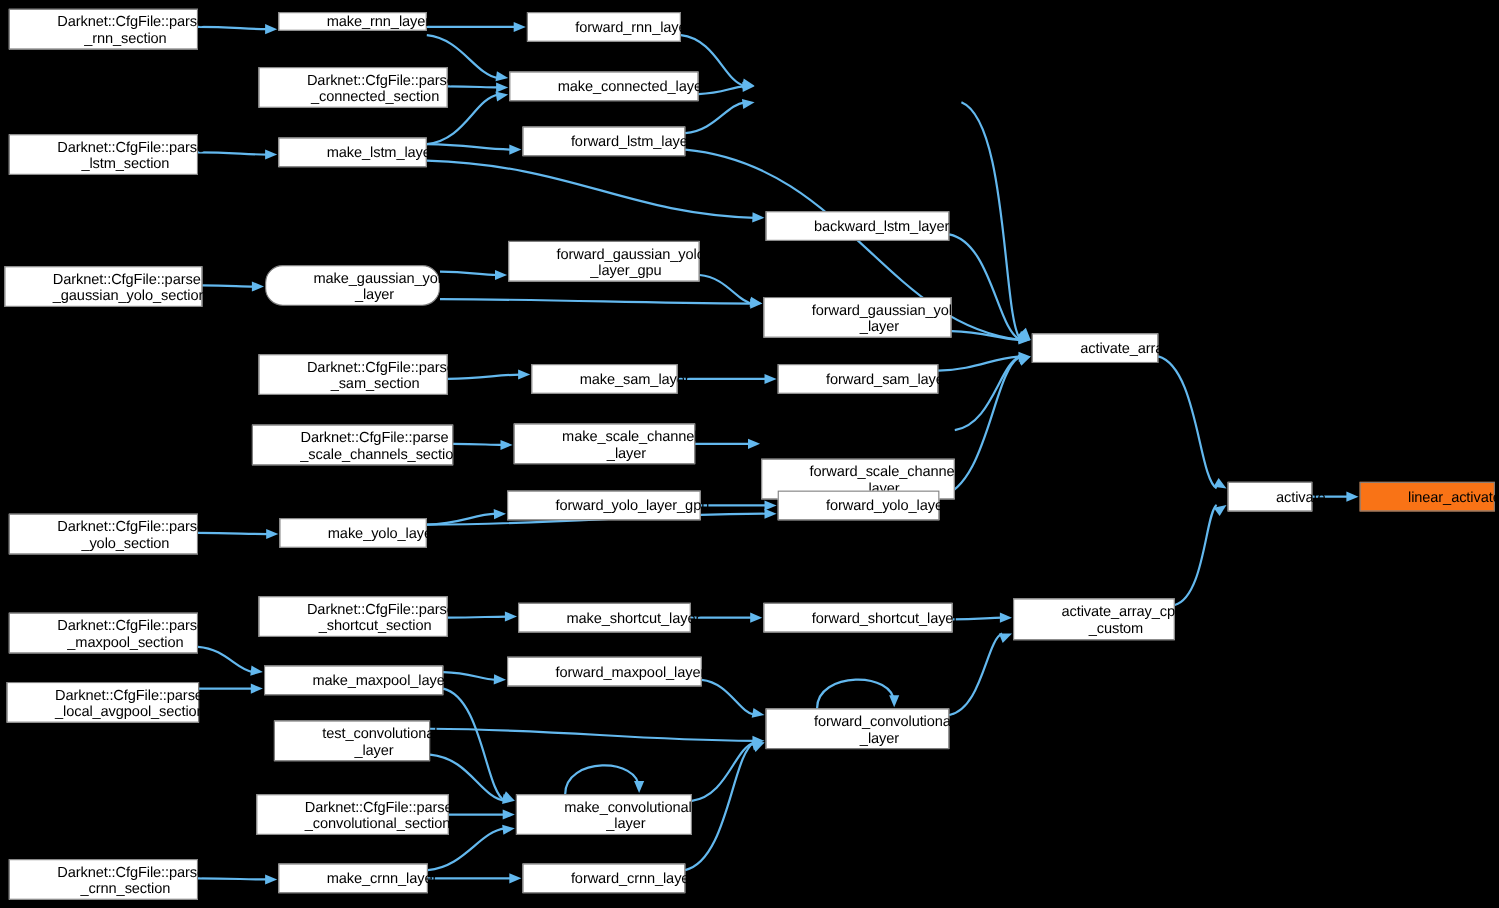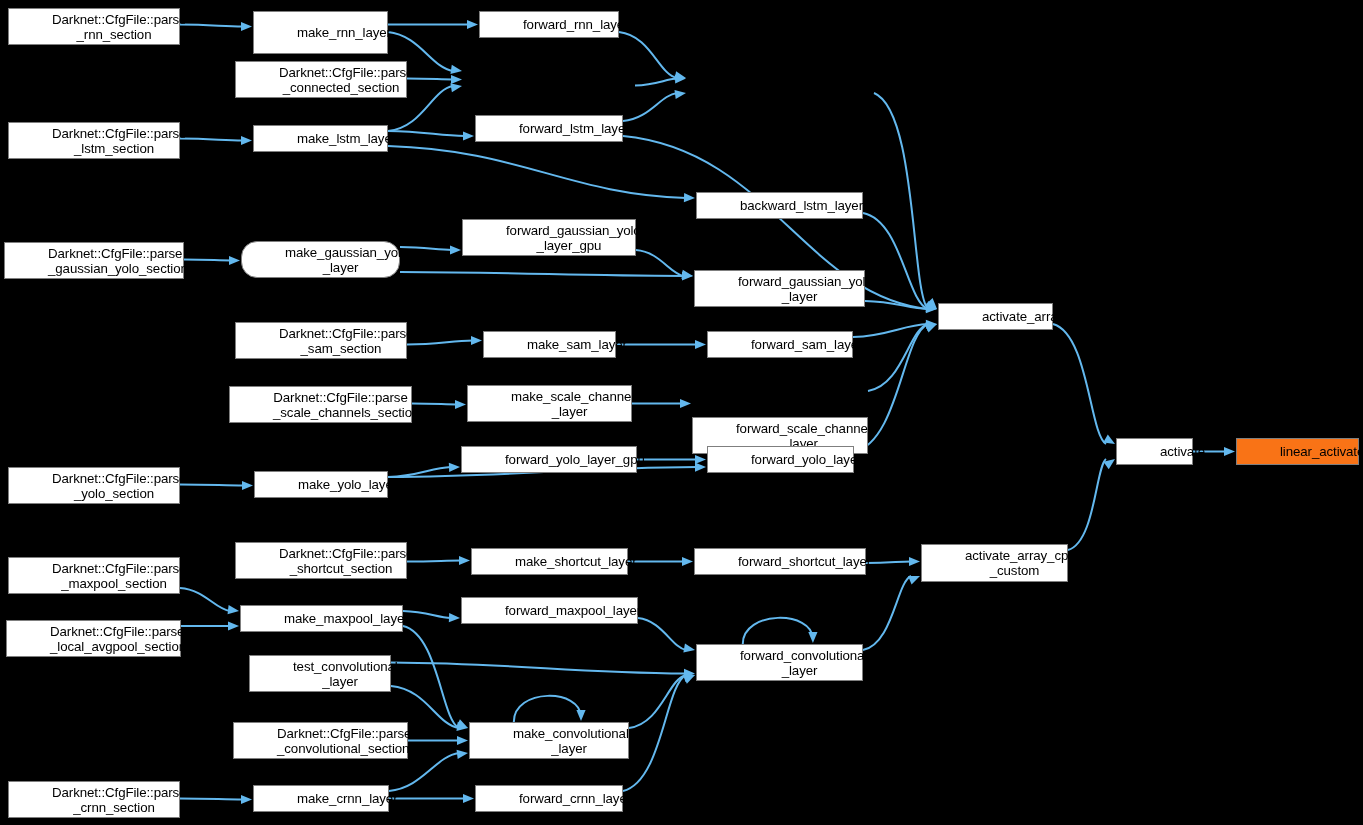--- a/index.html
+++ b/index.html
@@ -157,24 +157,25 @@
       <polygon points="474,798.5 463,803.1 463,793.9" fill="#63b8ee"></polygon>
       <path d="M 623 791 C 662.36 781.72, 665.34 684.28, 686 675" stroke="#63b8ee" stroke-width="2" fill="none"></path>
       <polygon points="695,675 686.8505817446741,683.7032742171989 683.0809702490695,675.3110141418554" fill="#63b8ee"></polygon>
       <path d="M 742.76 644 C 742.76 610, 812.9 610, 812.9 639" stroke="#63b8ee" stroke-width="2" fill="none"></path>
       <polygon points="812.9,643 808.3,632 817.5,632" fill="#63b8ee"></polygon>
       <path d="M 863 650 C 892.91 644.08, 896.64 581.92, 911 576" stroke="#63b8ee" stroke-width="2" fill="none"></path>
       <polygon points="920,576 911.5835382218959,584.4453046799812 908.0770654365504,575.9397389371496" fill="#63b8ee"></polygon>
     </svg>
 <div class="node" style="left: 8px; top: 8px; width: 172px; height: 37px;"><span class="node-label">Darknet::CfgFile::parse
 _rnn_section</span></div>
-    <div class="node" style="left: 253px; top: 11px; width: 135px; height: 43px;"><span class="node-label">make_rnn_layer</span></div>
+    <div class="node" style="left: 253px; top: 11px; width: 135px; height: 17px;"><span class="node-label">make_rnn_layer</span></div>
     <div class="node" style="left: 479px; top: 11px; width: 140px; height: 27px;"><span class="node-label">forward_rnn_layer</span></div>
     <div class="node" style="left: 235px; top: 61px; width: 172px; height: 37px;"><span class="node-label">Darknet::CfgFile::parse
 _connected_section</span></div>
+    <div class="node" style="left: 463px; top: 65px; width: 172px; height: 27px;"><span class="node-label">make_connected_layer</span></div>
     <div class="node" style="left: 8px; top: 122px; width: 172px; height: 37px;"><span class="node-label">Darknet::CfgFile::parse
 _lstm_section</span></div>
     <div class="node" style="left: 253px; top: 125px; width: 135px; height: 27px;"><span class="node-label">make_lstm_layer</span></div>
     <div class="node" style="left: 475px; top: 115px; width: 148px; height: 27px;"><span class="node-label">forward_lstm_layer</span></div>
     <div class="node" style="left: 696px; top: 192px; width: 167px; height: 27px;"><span class="node-label">backward_lstm_layer</span></div>
     <div class="node" style="left: 4px; top: 242px; width: 180px; height: 37px;"><span class="node-label">Darknet::CfgFile::parse
 _gaussian_yolo_section</span></div>
     <div class="node" style="left: 241px; top: 241px; width: 159px; height: 37px; border-radius: 16px;"><span class="node-label">make_gaussian_yolo
 _layer</span></div>
     <div class="node" style="left: 462px; top: 219px; width: 174px; height: 37px;"><span class="node-label">forward_gaussian_yolo

